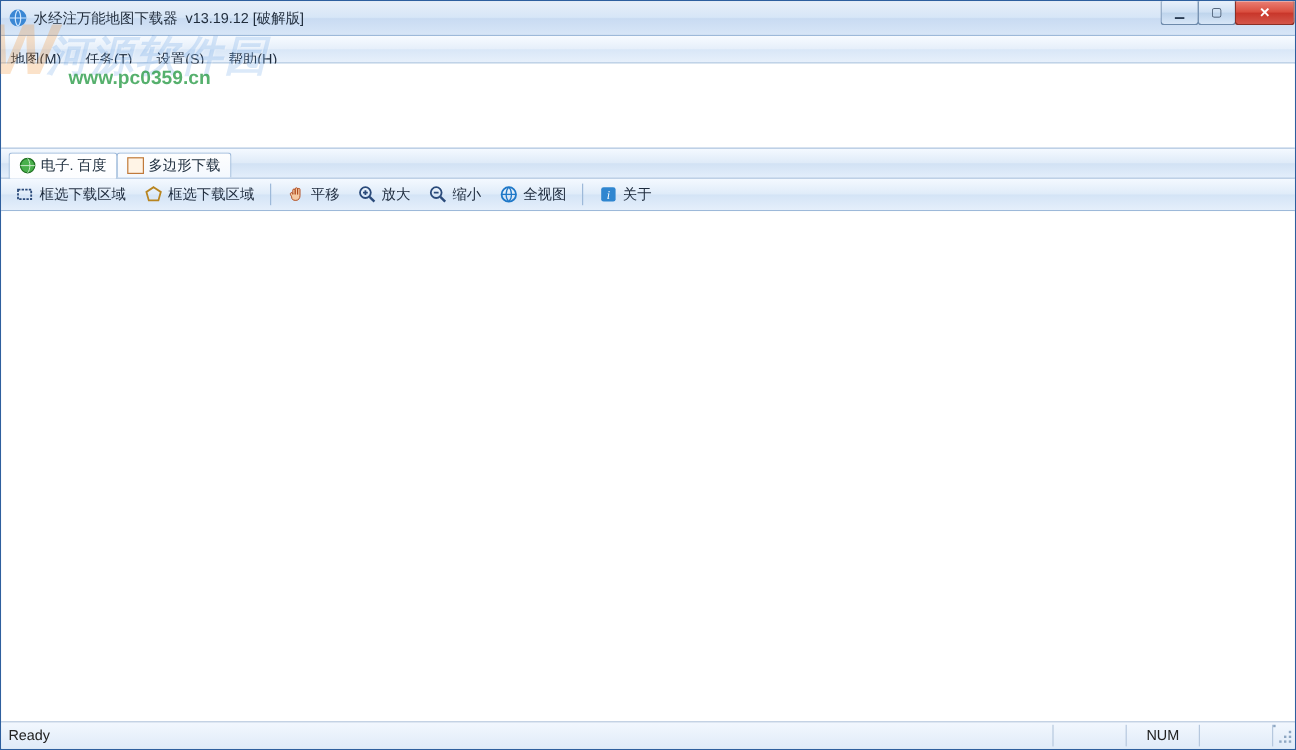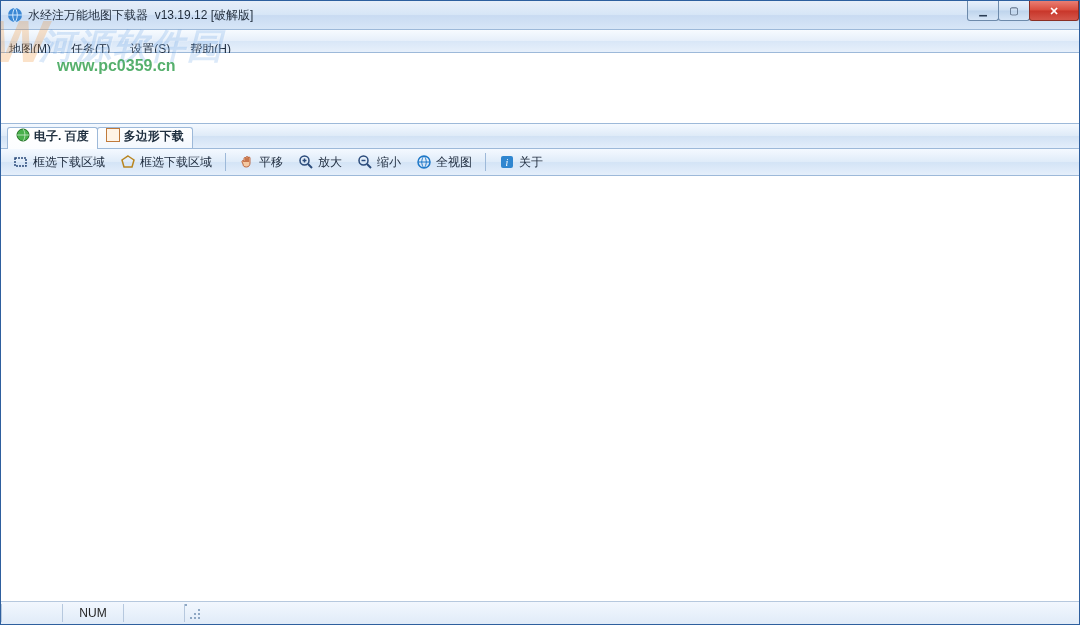--- a/index.html
+++ b/index.html
@@ -94,30 +94,30 @@
   .tabstrip {
     height: 24px;
     background: linear-gradient(#f4f9ff, #dfebf8 48%, #d2e2f4 52%, #e3eefb);
     border-bottom: 1px solid #9db9d9;
     display: flex;
     align-items: flex-end;
     padding-left: 6px;
   }
   .tab {
     display: flex;
+    align-items: center;
     gap: 4px;
     height: 20px;
     padding: 0 8px;
     border: 1px solid #9db9d9;
     border-bottom: none;
     margin-right: -1px;
     background: linear-gradient(#fefefe, #f3f8fe);
     border-radius: 3px 3px 0 0;
     color: #203040;
-    font-weight: bold;
   }
   .tab.active {
     background: linear-gradient(#ffffff, #fcfdff);
     position: relative; top: 1px;
     padding-bottom: 1px;
   }
   .tab .mini-icon { width:14px; height:14px; display:flex; align-items:center; justify-content:center; }
   .globe-mini svg { width:14px; height:14px; }
   .doc-mini {
     width:12px; height:12px; border:1px solid #c07a3b; background:#fff4e6;
@@ -336,20 +336,21 @@
             <text x="8" y="12" text-anchor="middle" font-size="10" font-family="Georgia" font-style="italic" fill="#fff">i</text>
           </svg>
       </span>
       <span>关于</span>
     </div>
   </div>
 
   <div class="content"></div>
 
   <div class="statusbar">
+    <span class="status-left">Ready</span>
     <span class="status-pane"></span>
     <span class="status-pane">NUM</span>
     <span class="status-pane"></span>
     <span class="grip"></span>
   </div>
 
   <div class="watermark">
     <div class="wm-big-w">W</div>
     <div class="wm-row1">河源软件园</div>
     <div class="wm-row2">www.pc0359.cn</div>

